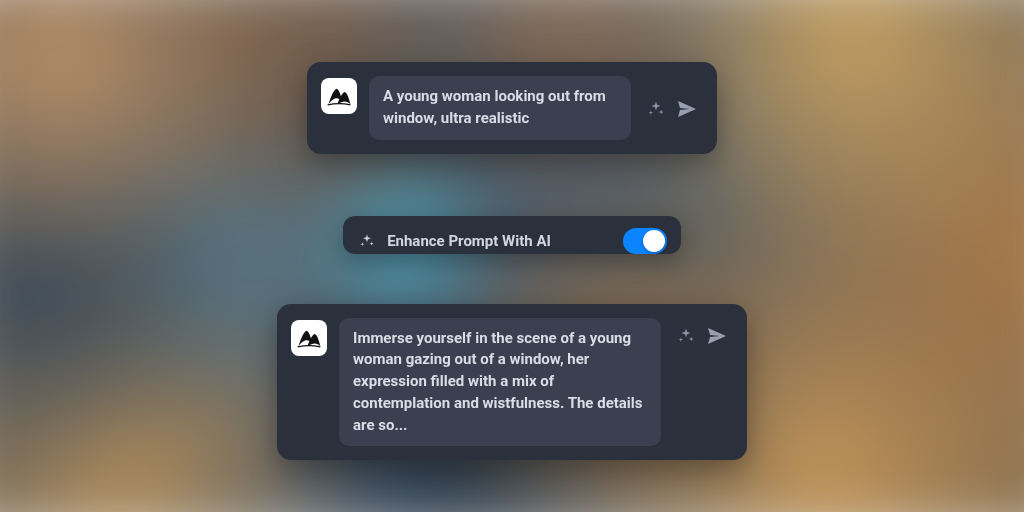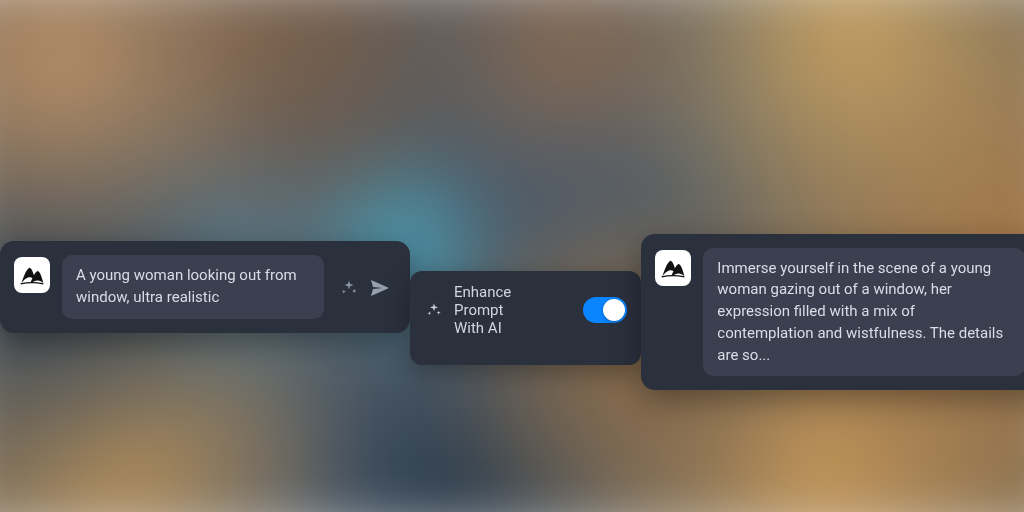--- a/index.html
+++ b/index.html
@@ -21,22 +21,23 @@
       radial-gradient(circle at 15% 88%, #b8905a 0, transparent 22%),
       radial-gradient(circle at 45% 92%, #2a3a4a 0, transparent 20%),
       radial-gradient(circle at 78% 88%, #c89858 0, transparent 25%),
       linear-gradient(120deg, #6a5a48, #4a5a6a, #7a6a50);
     filter: blur(28px);
     transform: scale(1.1);
   }
 
   .stage {
     position: absolute; inset: 0;
-    display: flex; flex-direction: row; align-items: center;
+    display: flex; flex-direction: column; align-items: center;
     padding-top: 62px;
+    font-weight: bold;
   }
 
   .card {
     background: #2b303d;
     border-radius: 14px;
     box-shadow: 0 10px 30px rgba(0,0,0,0.35);
     display: flex;
     align-items: flex-start;
     gap: 12px;
     padding: 14px 18px 14px 14px;
@@ -71,21 +72,21 @@
     margin-top: 2px;
   }
   .icon-btn { color: #8c93a3; display:flex; align-items:center; cursor:pointer; }
   .icon-btn.send { color: #98a0b0; }
   .icon-btn svg { display:block; }
 
   .pill {
     margin-top: 62px;
     background: #2b303d;
     border-radius: 12px;
-    padding: 12px 14px 28px 16px;
+    padding: 12px 14px 0 16px;
     display: flex; align-items: center; gap: 12px;
     box-shadow: 0 8px 24px rgba(0,0,0,0.3);
     color: #d0d5e0;
     font-size: 15px;
   }
   .pill .label { margin-right: 60px; }
 
   .toggle {
     width: 44px; height: 26px;
     background: #0a84ff;

